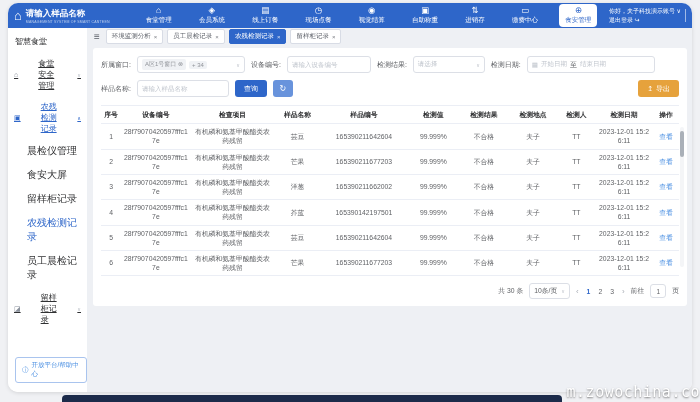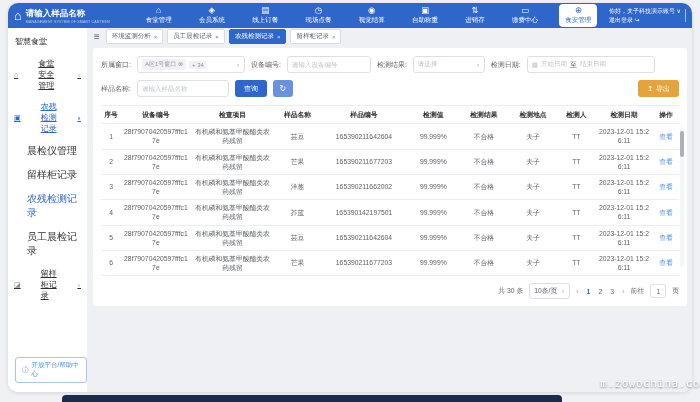--- a/index.html
+++ b/index.html
@@ -80,21 +80,21 @@
   .pager { margin-top:7px; display:flex; justify-content:flex-end; align-items:center; gap:6px; font-size:6.8px; color:#606266; }
   .psize { border:1px solid #dcdfe6; border-radius:3px; padding:2px 4px; display:flex; gap:4px; align-items:center; color:#606266; cursor:pointer; }
   .psize .chev2{ font-size:5px; }
   .parrow { color:#a8adb5; cursor:pointer; font-size:8px; }
   .pnum { cursor:pointer; padding:0 2px; }
   .pnum.active { color:#2e66c9; font-weight:bold; }
   .goto-input { width:16px; height:14px; border:1px solid #dcdfe6; border-radius:3px; font-size:6.5px; text-align:center; color:#606266; outline:none; }
 
   
   .dock { position:absolute; left:62px; bottom:0; width:500px; height:7px; background:#1c2b4a; border-radius:4px 4px 0 0; }
-  .watermark { position:absolute; right:0px; bottom:12px; font-family:"DejaVu Sans Mono",monospace; font-size:11px;
+  .watermark { position:absolute; right:0px; bottom:1px; font-family:"DejaVu Sans Mono",monospace; font-size:15px;
     color:#fff; text-shadow:0 1px 2px rgba(0,0,0,.5); letter-spacing:.5px; }
 </style>
 </head>
 <body>
 
 <div class="window">
 
   <div class="hdr">
     <div class="logo">
       <span class="logo-glyph">⌂</span>
@@ -176,20 +176,23 @@
         <span class="gi">▣</span>
         <span>农残检测记录</span>
         <span class="chev">∧</span>
       </div>
       <div>
 
           <div class="sb-child activatable">
             <span>晨检仪管理</span>
           </div>
 
+          <div class="sb-child activatable">
+            <span>食安大屏</span>
+          </div>
 
           <div class="sb-child activatable">
             <span>留样柜记录</span>
           </div>
 
           <div class="sb-child activatable active">
             <span>农残检测记录</span>
           </div>
 
           <div class="sb-child activatable">

